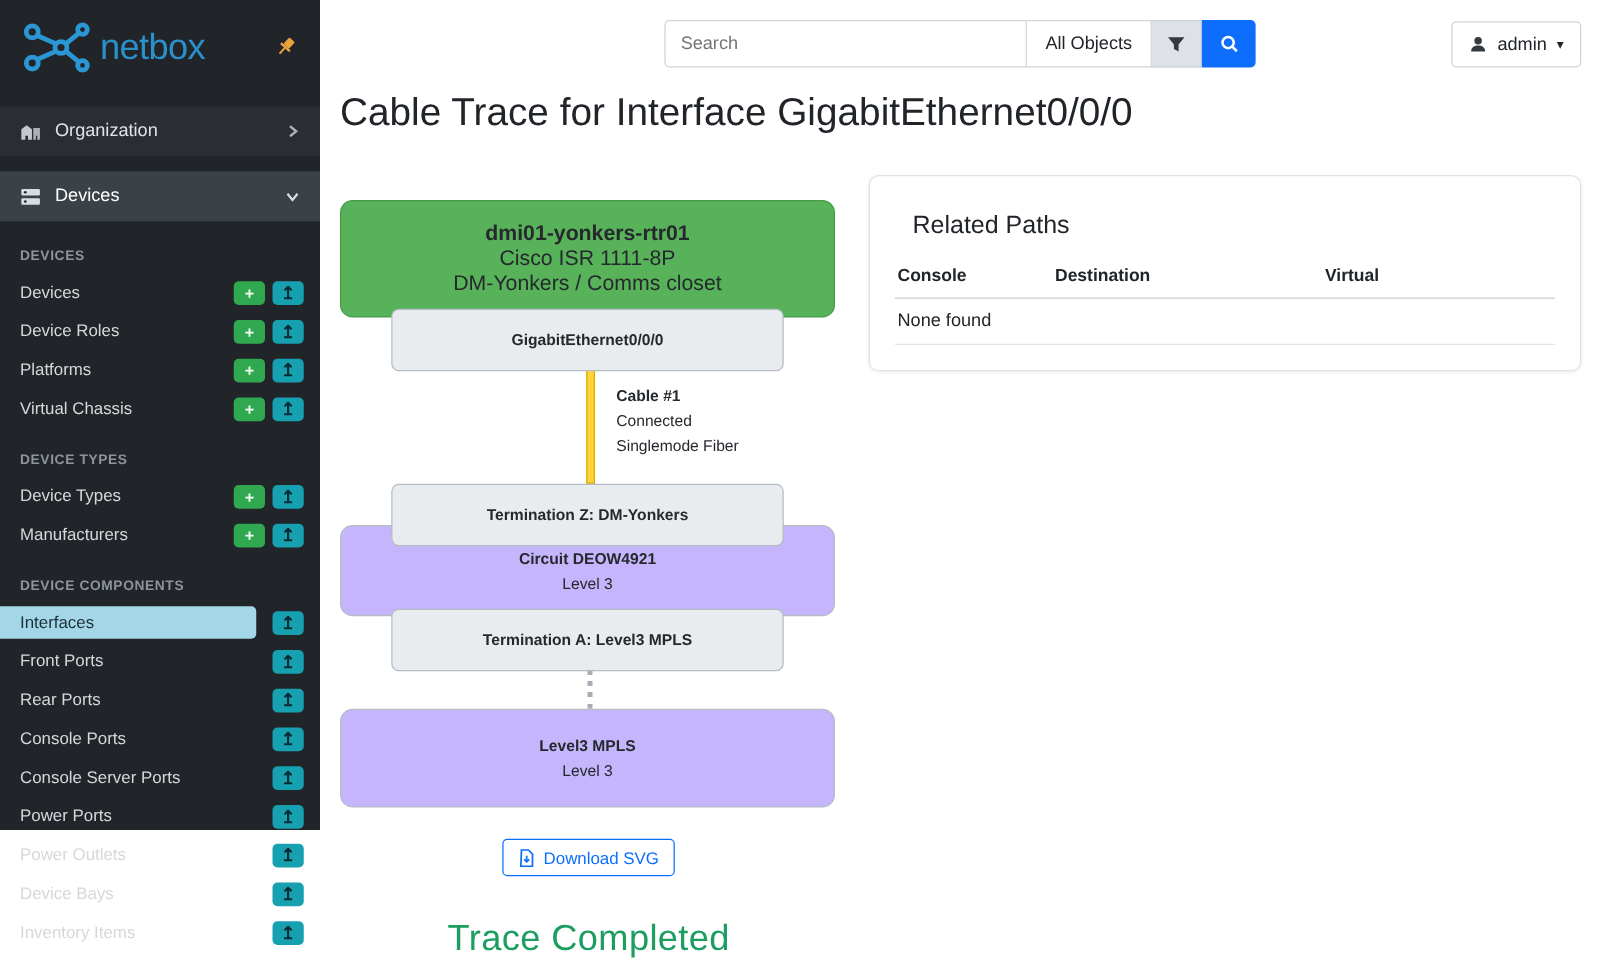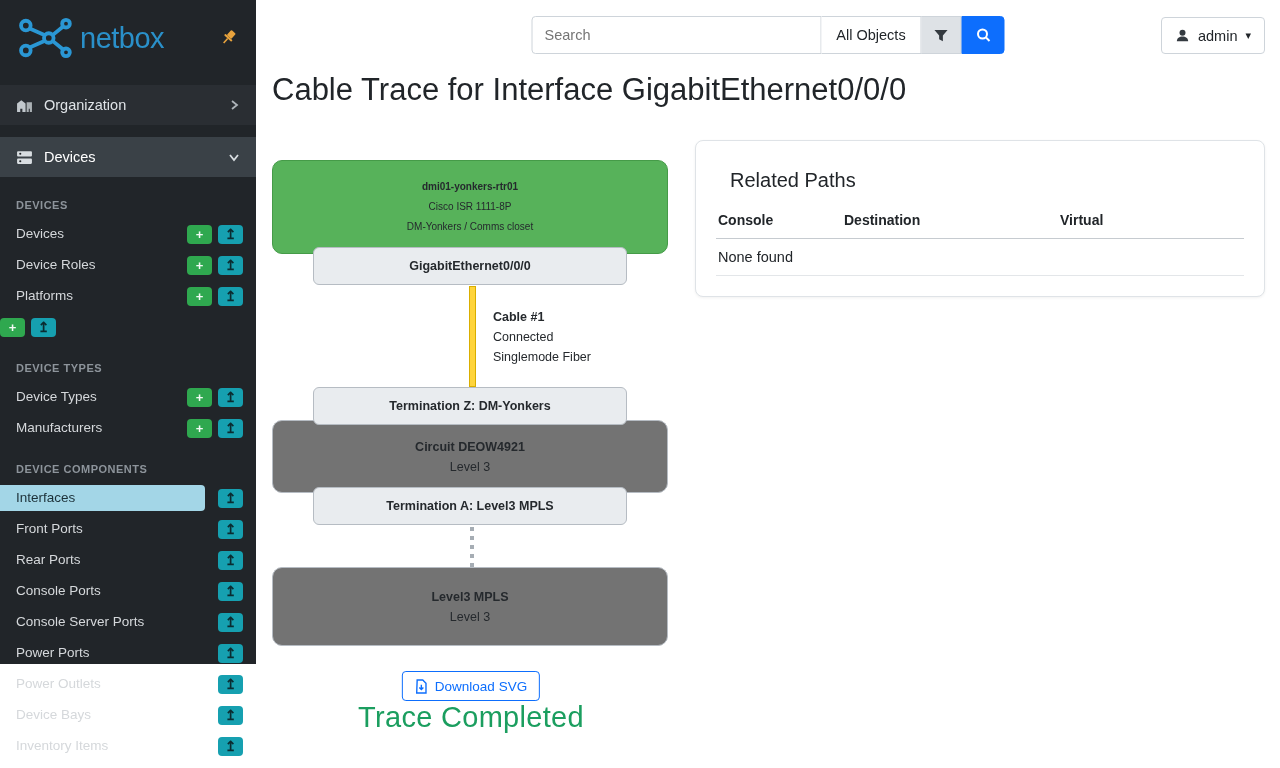--- a/index.html
+++ b/index.html
@@ -55,46 +55,46 @@
   .user-btn .caret { font-size:11px; color:#212529; }
 
   .page-title { position:absolute; top:72px; left:16px; margin:0; font-size:31px;
     font-weight:400; color:#212529; line-height:36px; white-space:nowrap; }
 
   
   .trace { position:absolute; left:16px; top:140px; width:398px; height:628px; }
   .node { position:absolute; text-align:center; color:#25292d; }
   .node.device { left:0; top:20px; width:396px; height:94px; background:#57b25a;
     border:1px solid #459b48; border-radius:10px; padding-top:16px; line-height:20px;
-    font-size:10px; cursor:pointer; }
-  .node.small { left:41px; width:314px; height:38px; background:#e9ecef;
+    font-size:17px; cursor:pointer; }
+  .node.small { left:41px; width:314px; height:50px; background:#e9ecef;
     border:1px solid #b6bcc3; border-radius:6px; font-size:12.5px; font-weight:700;
     display:flex; align-items:center; justify-content:center; z-index:2; cursor:pointer; }
   .node.iface { top:107px; }
   .node.termz { top:247px; }
   .node.terma { top:347px; }
-  .node.big { left:0; width:396px; background:#737373; border:1px solid #b6bcc3;
+  .node.big { left:0; width:396px; background:#c4b5fd; border:1px solid #b6bcc3;
     border-radius:10px; display:flex; flex-direction:column; align-items:center;
     justify-content:center; font-size:12.5px; line-height:20px; z-index:1; cursor:pointer; }
   .node.circuit { top:280px; height:73px; }
   .node.provider { top:427px; height:79px; }
   .bold { font-weight:700; }
 
   .cable-line { position:absolute; left:197px; top:146px; width:7px; height:101px;
     background:#ffd43b; border:1px solid #d9ae00; }
   .cable-info { position:absolute; left:221px; top:167px; width:170px; text-align:left;
     font-size:12.5px; line-height:20px; color:#25292d; cursor:pointer; }
   .dotted { position:absolute; left:198px; top:387px; width:4px; height:40px;
     background:repeating-linear-gradient(to bottom, #a6adb4 0 4px, transparent 4px 9px); }
 
   .dl-btn { position:absolute; top:531px; left:50%; transform:translateX(-50%);
     height:30px; display:inline-flex; align-items:center; gap:7px; padding:0 12px;
     background:#fff; border:1px solid #0d6efd; color:#0d6efd; border-radius:4px;
     font-size:13.5px; cursor:pointer; font-family:"Liberation Sans", sans-serif; white-space:nowrap; }
-  .trace-status { position:absolute; top:561px; left:0; width:100%; text-align:center;
+  .trace-status { position:absolute; top:595px; left:0; width:100%; text-align:center;
     font-size:29px; font-weight:500; color:#1b9e5f; letter-spacing:0.3px; }
 
   
   .card { position:absolute; left:439px; top:140px; width:570px; height:157px;
     background:#fff; border:1px solid #dfe3e7; border-radius:8px;
     box-shadow:0 1px 3px rgba(0,0,0,.06); padding:16px 20px; }
   .card h2 { margin:12px; font-size:20px; font-weight:500; color:#212529; padding-left:2px; }
   .tbl-head { display:grid; grid-template-columns:126px 216px 1fr; margin-top:20px;
     padding:0 2px 10px 2px; border-bottom:1px solid #c6cbd0; font-size:14px;
     font-weight:700; color:#212529; }
@@ -176,20 +176,21 @@
     <div class="side-item">
       <a class="item-label">Platforms</a>
       <button class="mini-btn add">
           <span>+</span>
         </button>
       <button class="mini-btn import">
           <span>↥</span>
         </button>
     </div>
     <div class="side-item">
+      <a class="item-label">Virtual Chassis</a>
       <button class="mini-btn add">
           <span>+</span>
         </button>
       <button class="mini-btn import">
           <span>↥</span>
         </button>
     </div>
 
     <div class="section-header">DEVICE TYPES</div>
 

